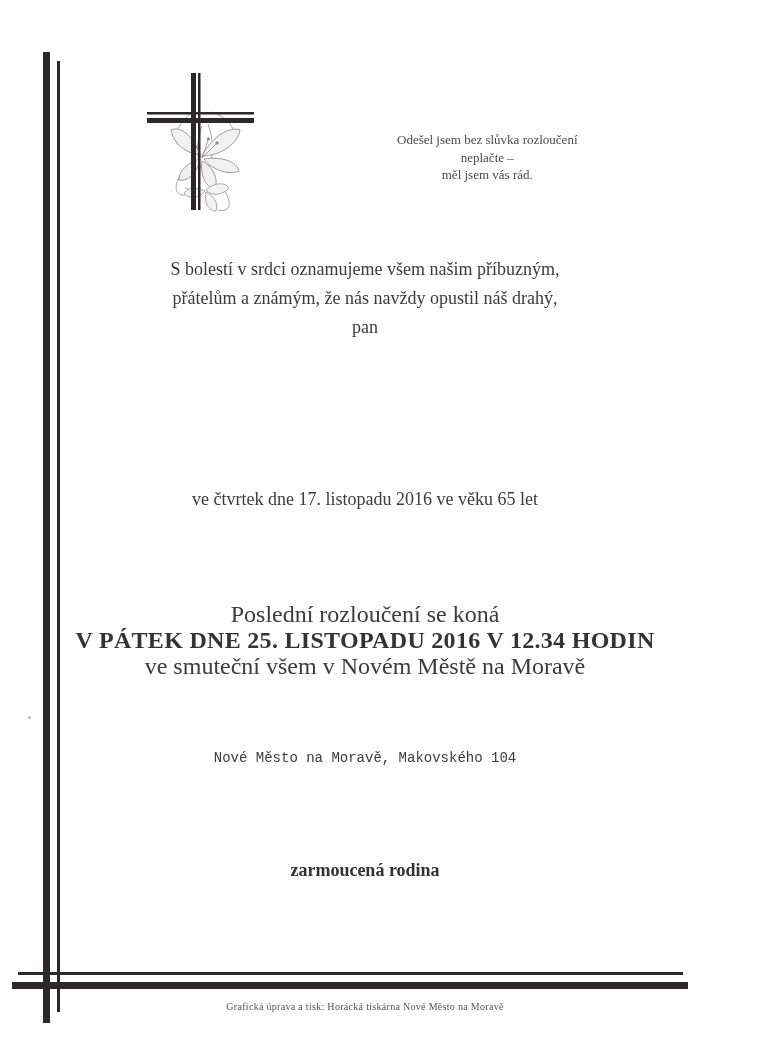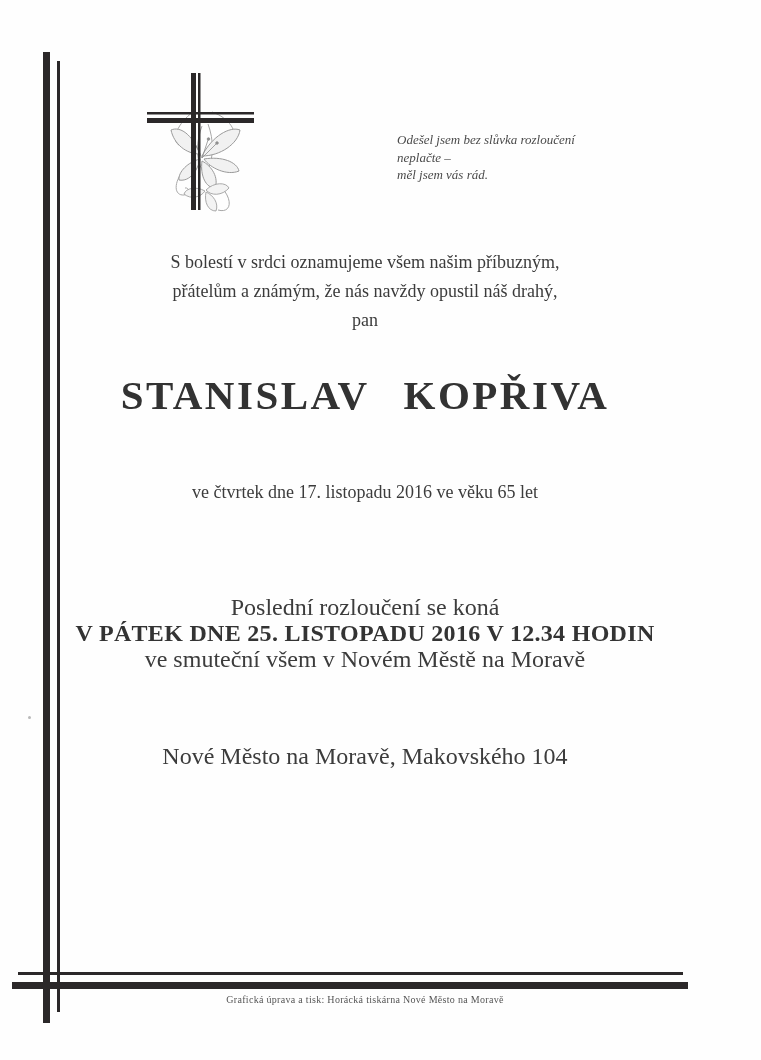--- a/index.html
+++ b/index.html
@@ -13,36 +13,36 @@
     overflow: hidden;
   }
   
   .bar { position: absolute; background: #2b2829; }
   .bar-v-thick { left: 43px; top: 52px; width: 7px; height: 971px; }
   .bar-v-thin  { left: 57px; top: 61px; width: 3px; height: 951px; }
   .bar-h-thin  { left: 18px; top: 972px; width: 665px; height: 3px; }
   .bar-h-thick { left: 12px; top: 982px; width: 676px; height: 7px; }
 
   
-  .center-col { position: absolute; left: 45px; width: 640px; text-align: center; }
+  .center-col { position: absolute; left: 45px; width: 640px; text-align: center; margin-top: 7px; }
 
   .motto {
     position: absolute; left: 397px; top: 131px;
-    font-style: italic; font-size: 13px; line-height: 17.5px;
-    color: #4a4a4a; text-align: left; white-space: nowrap;
+    font-size: 13px; line-height: 17.5px;
+    color: #4a4a4a; text-align: center; white-space: nowrap;
   }
   .announcement { top: 248px; font-size: 18px; line-height: 29px; color: #3b3b3b; }
   .deceased-name {
     top: 371px; font-size: 41px; font-weight: bold; color: #323232;
     letter-spacing: 2.5px; word-spacing: 22px; white-space: nowrap;
   }
   .death-info { top: 479px; font-size: 18px; line-height: 26px; }
   .farewell   { top: 594px; font-size: 24px; line-height: 26px; }
   .farewell .bold-line { font-weight: bold; color: #333; letter-spacing: 0.3px; }
-  .address    { top: 743px; font-size: 24px; }
+  .address    { top: 743px; font-size: 14px; font-family: Liberation Mono, monospace; }
   .signature  { top: 853px; font-size: 18px; font-weight: bold; color: #333; }
   .print-credit {
     top: 994px; font-size: 10px; color: #555; letter-spacing: 0.3px;
   }
   .cross-lily { position: absolute; left: 138px; top: 66px; }
   .speck { position: absolute; left: 28px; top: 716px; width: 3px; height: 3px; background: #b9b9b9; border-radius: 50%; }
 </style>
 </head>
 <body>
 
@@ -103,30 +103,30 @@
     <div>neplačte –</div>
     <div>měl jsem vás rád.</div>
   </div>
 
   <div class="center-col announcement">
     <div>S bolestí v srdci oznamujeme všem našim příbuzným,</div>
     <div>přátelům a známým, že nás navždy opustil náš drahý,</div>
     <div>pan</div>
   </div>
 
-  <div class="center-col deceased-name">STANISLAV KOPŘIVA</div>
 
   <div class="center-col death-info">
     <div>ve čtvrtek dne 17. listopadu 2016 ve věku 65 let</div>
   </div>
 
   <div class="center-col farewell">
     <div>Poslední rozloučení se koná</div>
     <div class="bold-line">V PÁTEK DNE 25. LISTOPADU 2016 V 12.34 HODIN</div>
     <div>ve smuteční všem v Novém Městě na Moravě</div>
   </div>
 
   <div class="center-col address">Nové Město na Moravě, Makovského 104</div>
 
+  <div class="center-col signature">zarmoucená rodina</div>
 
   <div class="center-col print-credit">Grafická úprava a tisk: Horácká tiskárna Nové Město na Moravě</div>
 
 </div>
 
 </body></html>

